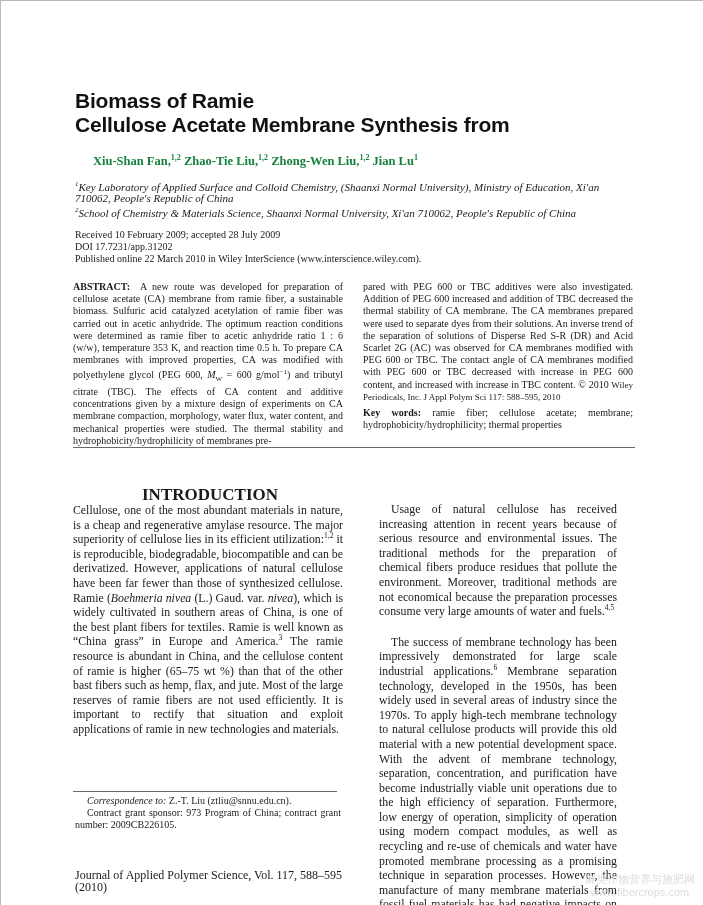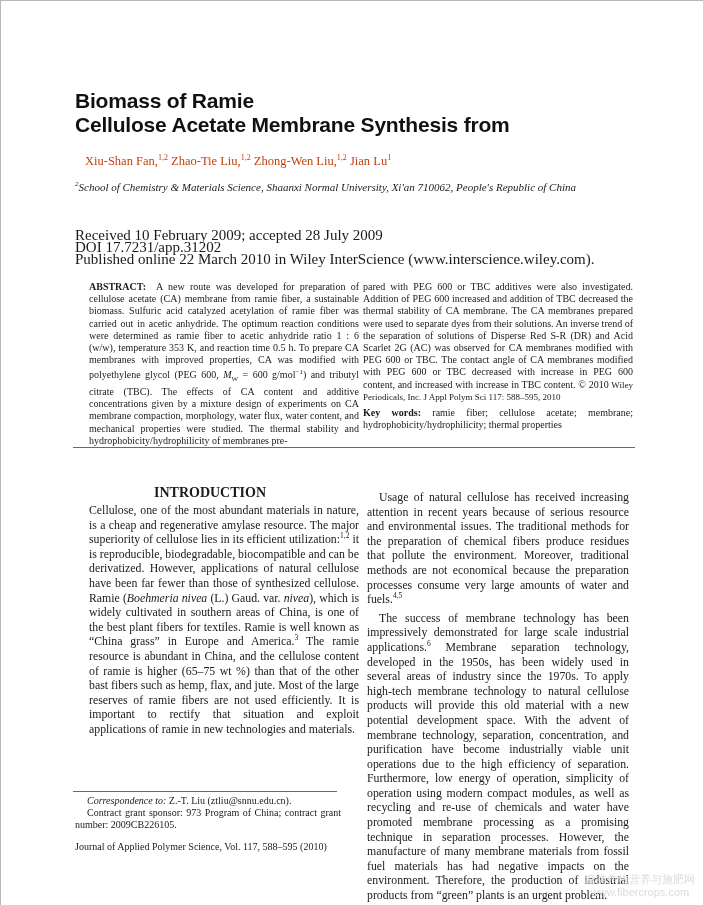--- a/index.html
+++ b/index.html
@@ -14,71 +14,71 @@
       box-sizing: border-box;
     }
     .abs { position: absolute; }
     .title {
       left: 74px; top: 88px; width: 560px;
       font-family: "Liberation Sans", "DejaVu Sans", sans-serif;
       font-weight: bold; font-size: 21px; line-height: 24px; color: #111;
       letter-spacing: -0.2px;
     }
     .authors {
-      left: 84px; top: 152px;
-      font-weight: normal; font-size: 12.5px; color: #c2410c;
+      left: 92px; top: 152px;
+      font-weight: bold; font-size: 12.5px; color: #15803d;
     }
     .authors sup { font-size: 8px; }
     .affil {
       left: 74px; top: 178px; width: 560px;
       font-style: italic; font-size: 11px; line-height: 11.5px;
     }
     .affil sup { font-size: 7px; font-style: italic; }
     .meta {
       left: 74px; top: 228px; width: 560px;
-      font-size: 15px; line-height: 12px;
+      font-size: 10px; line-height: 12px;
     }
-    .col-left { left: 88px; width: 270px; }
+    .col-left { left: 72px; width: 270px; }
     .col-right { left: 362px; width: 270px; }
     .abstract-text {
       top: 280px; font-size: 10px; line-height: 12.2px; text-align: justify;
       hyphens: manual;
     }
     .abstract-text b { font-weight: bold; }
     .abstract-text i { font-style: italic; }
     .abstract-text sub { font-size: 7px; }
     .abstract-text sup { font-size: 7px; }
     .citation-line { font-size: 9px; }
     .keywords { margin-top: 4px; }
     .rule {
       left: 72px; width: 562px; height: 1px; background: #6a6a6a;
     }
     .rule-abs { top: 446px; }
     .rule-foot { top: 790px; left: 72px; width: 264px; height: 1px; background: #6a6a6a; }
     .section-head {
       top: 484px; left: 74px; width: 270px; text-align: center;
-      font-weight: bold; font-size: 14px;
+      font-weight: bold; font-size: 17px;
     }
     .body-text {
       font-size: 11.8px; line-height: 14.6px; text-align: justify;
     }
     .body-text i { font-style: italic; }
     .body-text sup { font-size: 7.5px; line-height: 0; }
     .intro-left { top: 502px; }
     .intro-right { top: 485px; }
-    .para-indent { text-indent: 12px; margin: 4px; }
+    .para-indent { text-indent: 12px; margin: 16px; }
     .footnotes {
       top: 794px; left: 74px; width: 266px;
       font-size: 10px; line-height: 12px; text-align: justify;
     }
     .footnotes i { font-style: italic; margin-top: 25px; }
     .footnotes p { margin: 0; }
     .journal {
-      top: 840px; left: 74px; width: 270px;
-      font-size: 10px; line-height: 12px;
+      top: 868px; left: 74px; width: 270px;
+      font-size: 12px; line-height: 12px;
     }
     .watermark {
       right: 8px; bottom: 6px; text-align: center;
       font-family: Liberation Sans, sans-serif;
       color: #dcdcdc; font-size: 11px; line-height: 13px;
     }
   </style>
 </head>
 <body>
 
@@ -88,20 +88,21 @@
 </div>
 
 <div class="abs authors">
   <span>Xiu-Shan Fan,</span><sup>1,2</sup>
   <span>Zhao-Tie Liu,</span><sup>1,2</sup>
   <span>Zhong-Wen Liu,</span><sup>1,2</sup>
   <span>Jian Lu</span><sup>1</sup>
 </div>
 
 <div class="abs affil">
+  <div><sup>1</sup><span>Key Laboratory of Applied Surface and Colloid Chemistry, (Shaanxi Normal University), Ministry of Education, Xi'an 710062, People's Republic of China</span></div>
   <div><sup>2</sup><span>School of Chemistry &amp; Materials Science, Shaanxi Normal University, Xi'an 710062, People's Republic of China</span></div>
 </div>
 
 <div class="abs meta">
   <div>Received 10 February 2009; accepted 28 July 2009</div>
   <div>DOI 17.7231/app.31202</div>
   <div>Published online 22 March 2010 in Wiley InterScience (www.interscience.wiley.com).</div>
 </div>
 
 <div class="abs col-left abstract-text">

